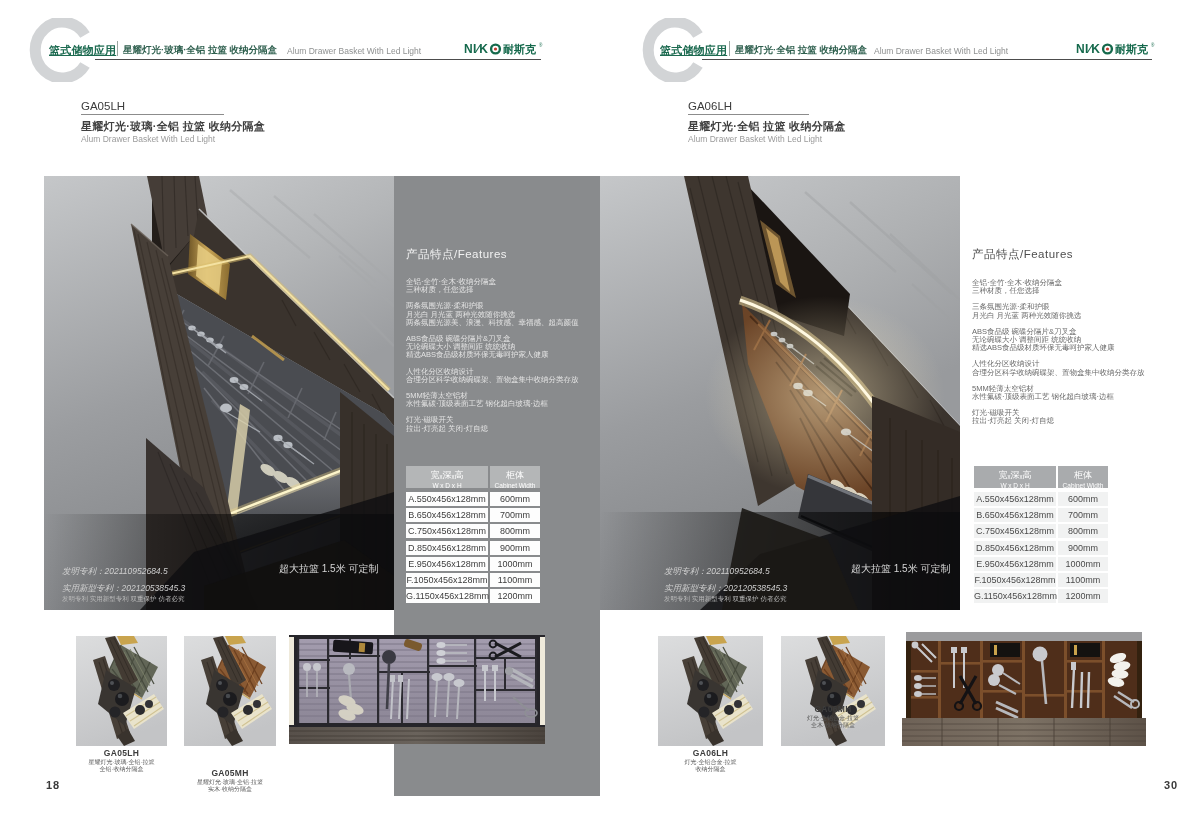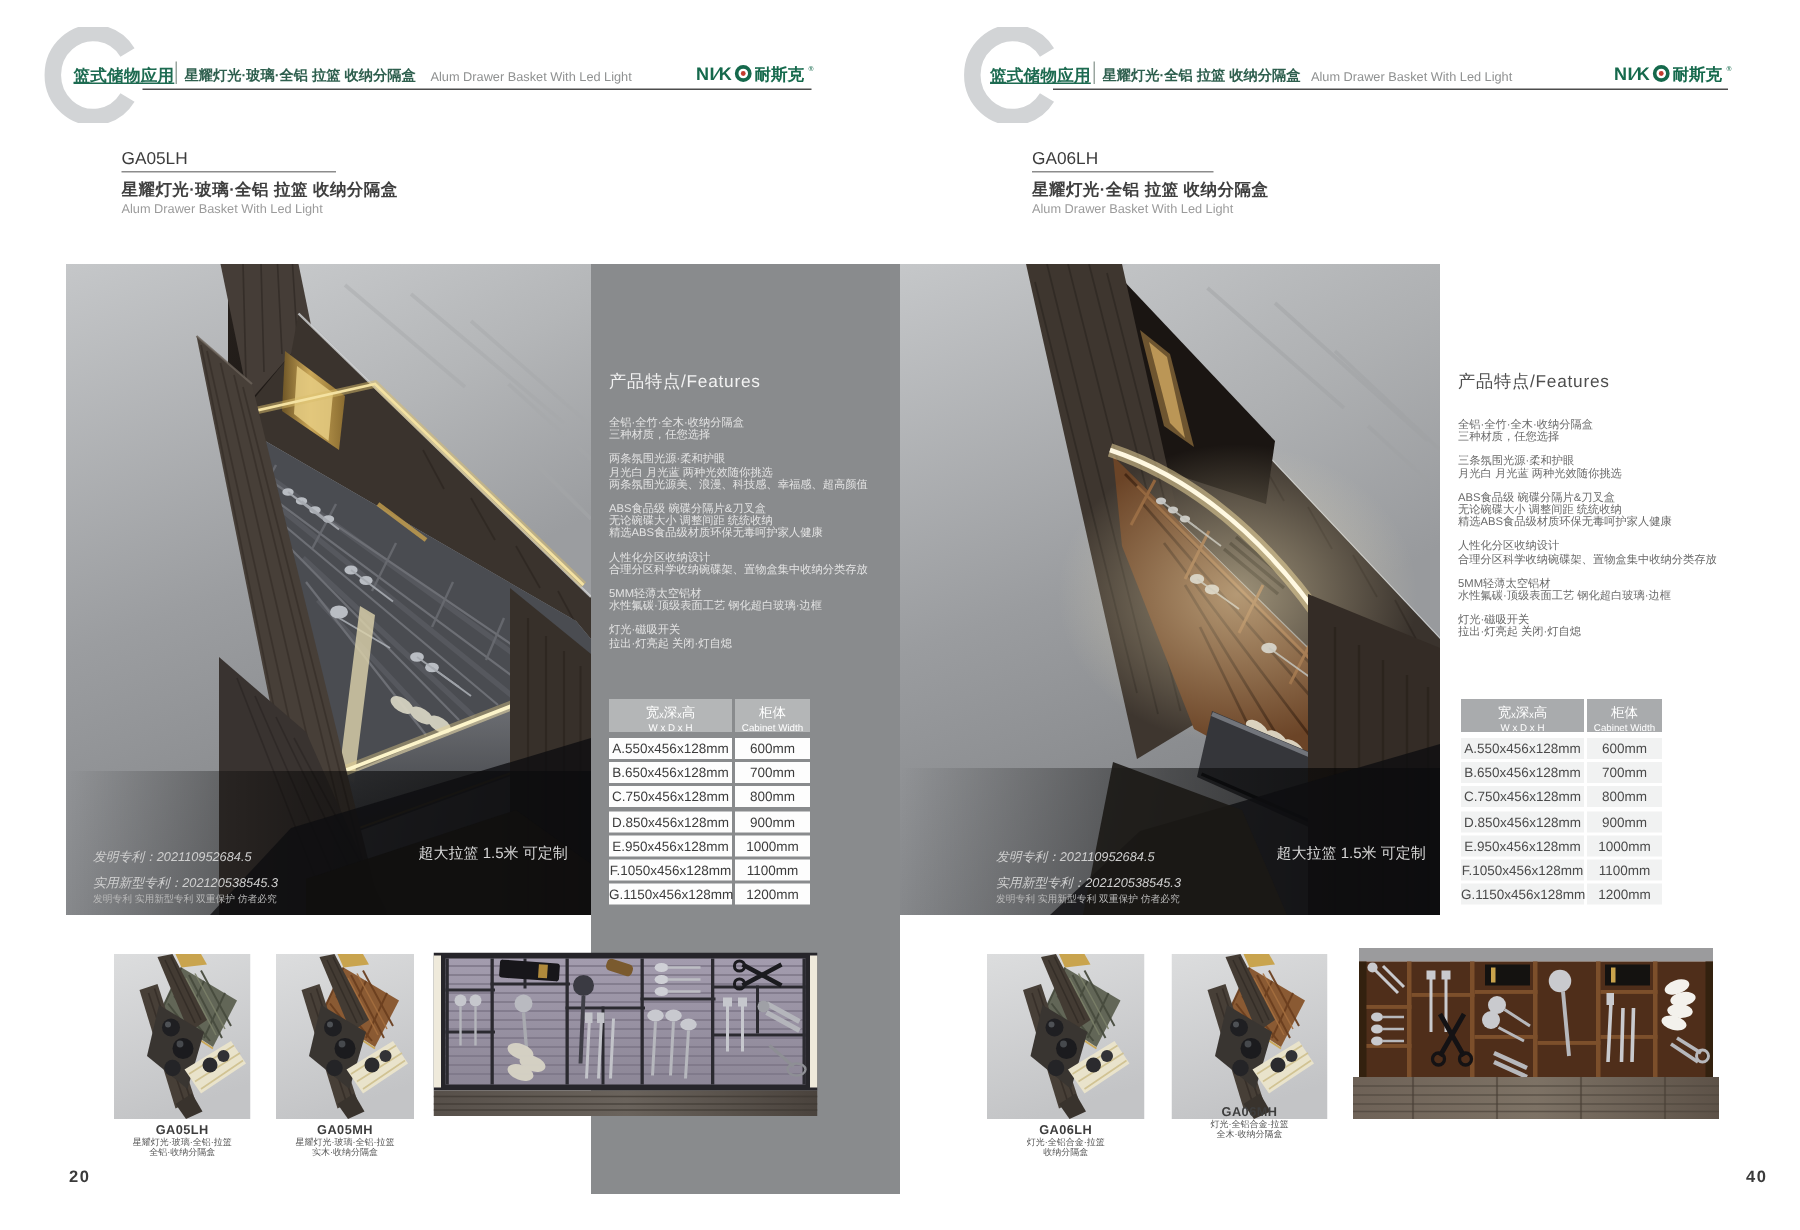--- a/index.html
+++ b/index.html
@@ -892,30 +892,30 @@
   <rect x="0" y="86" width="244" height="28" fill="url(#deck)"></rect>
   <path d="M0,92 H244 M0,98 H244 M0,104 H244 M0,109 H244" stroke="#4e453c" stroke-width="1" opacity="0.7"></path>
   <path d="M40,86 V114 M96,86 V114 M152,86 V114 M208,86 V114" stroke="#493f36" stroke-width="1.4" opacity="0.6"></path>
 </svg>
 
 <div class="abs" style="left:76px;top:748px;width:91px">
   <div class="capt">GA05LH</div>
   <div class="caps">星耀灯光·玻璃·全铝·拉篮<br>全铝·收纳分隔盒</div>
 </div>
 
-<div class="abs" style="left:184px;top:748px;width:92px">
+<div class="abs" style="left:184px;top:768px;width:92px">
   <div class="capt">GA05MH</div>
   <div class="caps">星耀灯光·玻璃·全铝·拉篮<br>实木·收纳分隔盒</div>
 </div>
 
 <div class="abs" style="left:658px;top:748px;width:105px">
   <div class="capt">GA06LH</div>
   <div class="caps">灯光·全铝合金·拉篮<br>收纳分隔盒</div>
 </div>
 
-<div class="abs" style="left:781px;top:736px;width:104px">
+<div class="abs" style="left:781px;top:704px;width:104px">
   <div class="capt">GA06MH</div>
   <div class="caps">灯光·全铝合金·拉篮<br>全木·收纳分隔盒</div>
 </div>
 
-<div class="abs pageno" style="left:46px;top:779px">20</div>
-
-<div class="abs pageno" style="left:1164px;top:779px">40</div>
+<div class="abs pageno" style="left:46px;top:779px">18</div>
+
+<div class="abs pageno" style="left:1164px;top:779px">30</div>
 
 </body></html>

